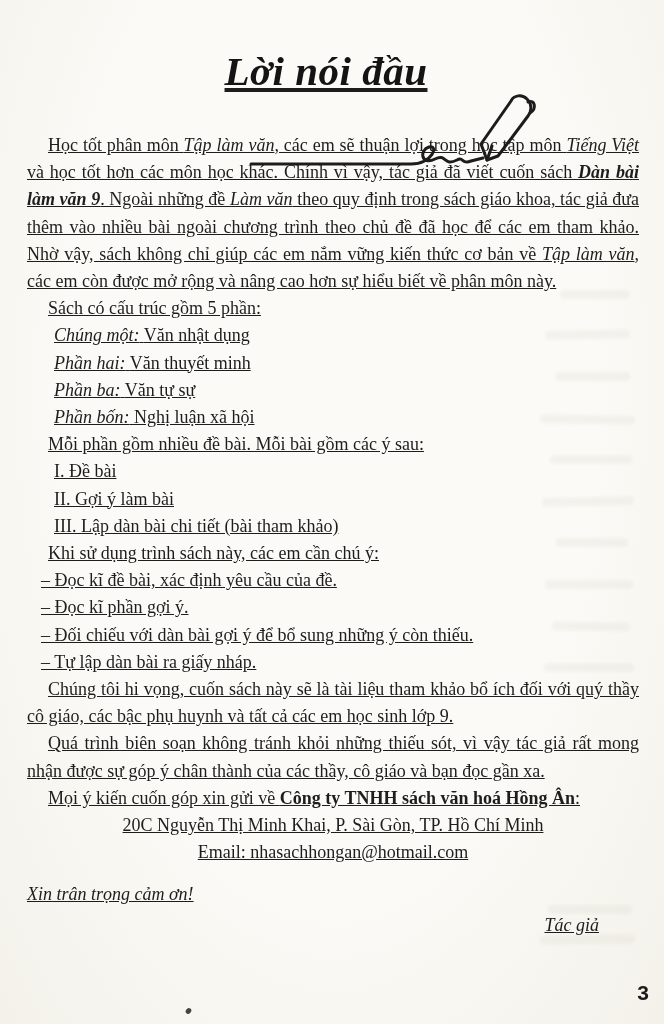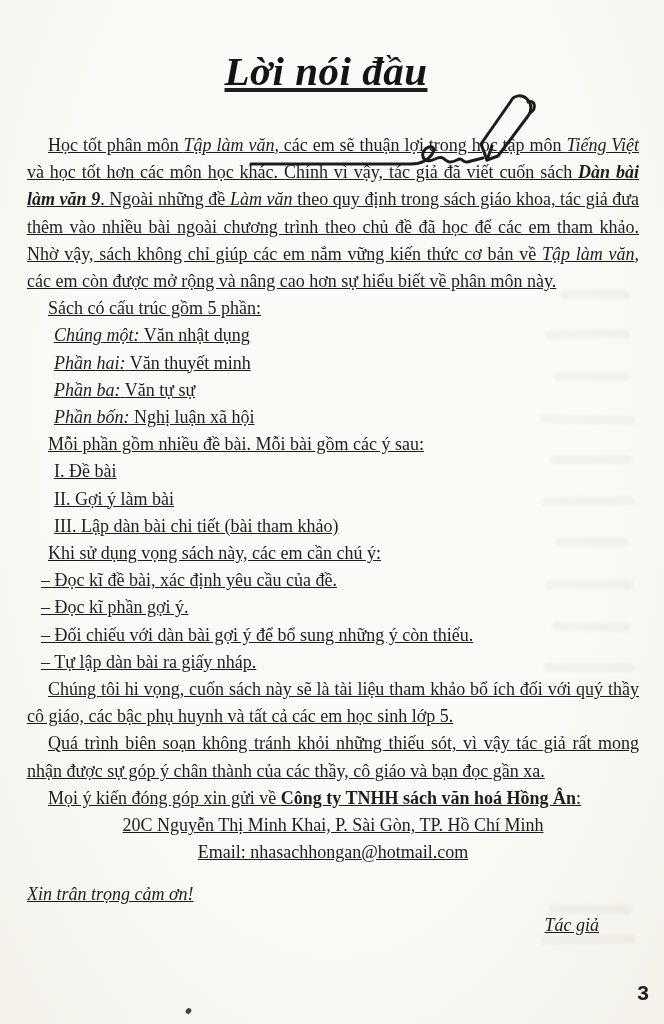--- a/index.html
+++ b/index.html
@@ -96,34 +96,34 @@
     </div>
 
     <p class="ind">Mỗi phần gồm nhiều đề bài. Mỗi bài gồm các ý sau:</p>
 
     <div class="roman">
       <p>I. Đề bài</p>
       <p>II. Gợi ý làm bài</p>
       <p>III. Lập dàn bài chi tiết (bài tham khảo)</p>
     </div>
 
-    <p class="ind">Khi sử dụng vọng sách này, các em cần chú ý:</p>
+    <p class="ind">Khi sử dụng trình sách này, các em cần chú ý:</p>
 
     <div class="tips">
       <p>– Đọc kĩ đề bài, xác định yêu cầu của đề.</p>
       <p>– Đọc kĩ phần gợi ý.</p>
       <p>– Đối chiếu với dàn bài gợi ý để bổ sung những ý còn thiếu.</p>
       <p>– Tự lập dàn bài ra giấy nháp.</p>
     </div>
 
-    <p class="just ind">Chúng tôi hi vọng, cuốn sách này sẽ là tài liệu tham khảo bổ ích đối với quý thầy cô giáo, các bậc phụ huynh và tất cả các em học sinh lớp 5.</p>
+    <p class="just ind">Chúng tôi hi vọng, cuốn sách này sẽ là tài liệu tham khảo bổ ích đối với quý thầy cô giáo, các bậc phụ huynh và tất cả các em học sinh lớp 9.</p>
 
     <p class="just ind">Quá trình biên soạn không tránh khỏi những thiếu sót, vì vậy tác giả rất mong nhận được sự góp ý chân thành của các thầy, cô giáo và bạn đọc gần xa.</p>
 
-    <p class="ind"><span>Mọi ý kiến đóng góp xin gửi về </span><span class="bd">Công ty TNHH sách văn hoá Hồng Ân</span><span>:</span></p>
+    <p class="ind"><span>Mọi ý kiến cuốn góp xin gửi về </span><span class="bd">Công ty TNHH sách văn hoá Hồng Ân</span><span>:</span></p>
 
     <p class="center">20C Nguyễn Thị Minh Khai, P. Sài Gòn, TP. Hồ Chí Minh</p>
     <p class="center">Email: nhasachhongan@hotmail.com</p>
 
     <p class="thanks">Xin trân trọng cảm ơn!</p>
     <p class="signature">Tác giả</p>
 
   </main>
 
   <div class="pagenum">3</div>

